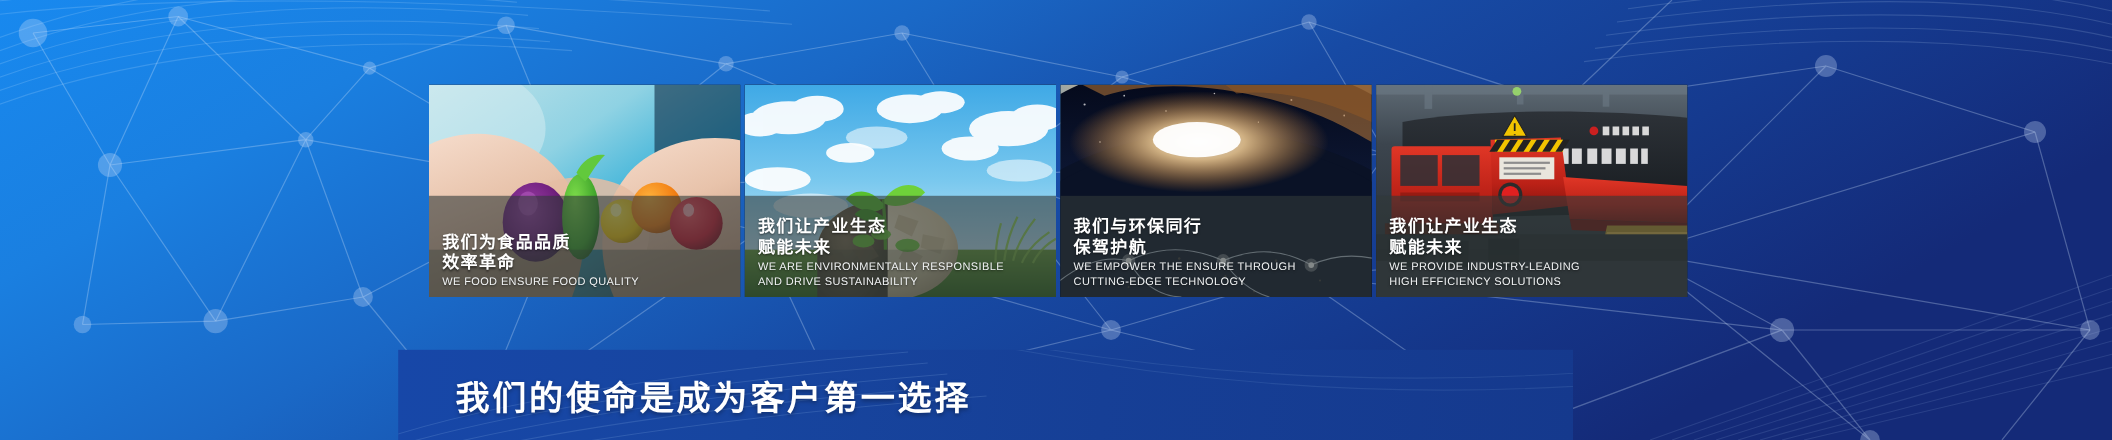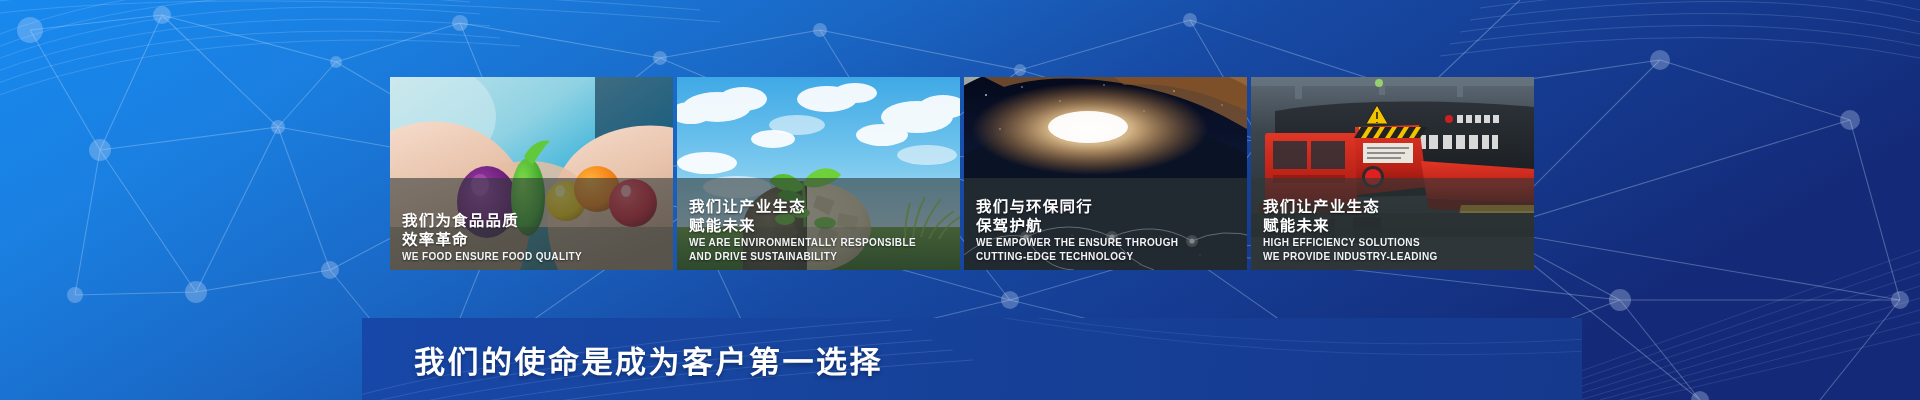--- a/index.html
+++ b/index.html
@@ -31,28 +31,28 @@
   }
   .card-text{
     position:absolute;left:12px;right:8px;bottom:7px;z-index:3;
     color:#ffffff;text-shadow:0 1px 2px rgba(0,0,0,.55);
   }
   .cn-line{
     font-size:15.5px;line-height:18.5px;font-weight:700;
     letter-spacing:1.2px;white-space:nowrap;
   }
   .en-line{
-    font-size:10px;line-height:13px;font-weight:700;
+    font-size:10px;line-height:13px;font-weight:400;
     letter-spacing:.35px;white-space:nowrap;margin-top:1px;
     color:#f2f4f5;
   }
 
   
   .mission-band{
-    position:absolute;left:362px;top:318px;width:1220px;height:82px;
+    position:absolute;left:362px;top:318px;width:1068px;height:82px;
     background:linear-gradient(95deg,#1747a8 0%,#17459f 30%,#163f96 60%,#15398d 100%);
     overflow:hidden;z-index:5;
   }
   .band-streaks{position:absolute;inset:0;width:100%;height:100%;}
   .mission-text{
     position:absolute;left:52px;top:50%;transform:translateY(-50%);
     font-size:31px;font-weight:700;letter-spacing:2.5px;color:#ffffff;
     text-shadow:0 2px 4px rgba(0,0,0,.35);white-space:nowrap;
   }
 </style>
@@ -497,22 +497,22 @@
           <rect x="14" y="140" width="30" height="26"></rect>
           <rect x="58" y="142" width="26" height="24"></rect>
           <rect x="102" y="140" width="28" height="26"></rect>
         </g>
         <rect x="0" y="150" width="283" height="43" fill="#1d2226" opacity="0.25"></rect>
       </svg>
       <div class="card-overlay"></div>
       <div class="card-text">
         <div class="cn-line">我们让产业生态</div>
         <div class="cn-line">赋能未来</div>
+        <div class="en-line">WE PROVIDE INDUSTRY-LEADING</div>
         <div class="en-line">HIGH EFFICIENCY SOLUTIONS</div>
-        <div class="en-line">WE PROVIDE INDUSTRY-LEADING</div>
       </div>
     </div>
 
   </div>
 
   <div class="mission-band">
     <svg class="band-streaks" viewBox="0 0 1198 82" preserveAspectRatio="none">
       <g stroke="#9dc2ef" stroke-opacity="0.18" fill="none" stroke-width="1">
         <path d="M-20,82 Q160,30 520,2"></path>
         <path d="M-20,92 Q170,40 540,12"></path>

